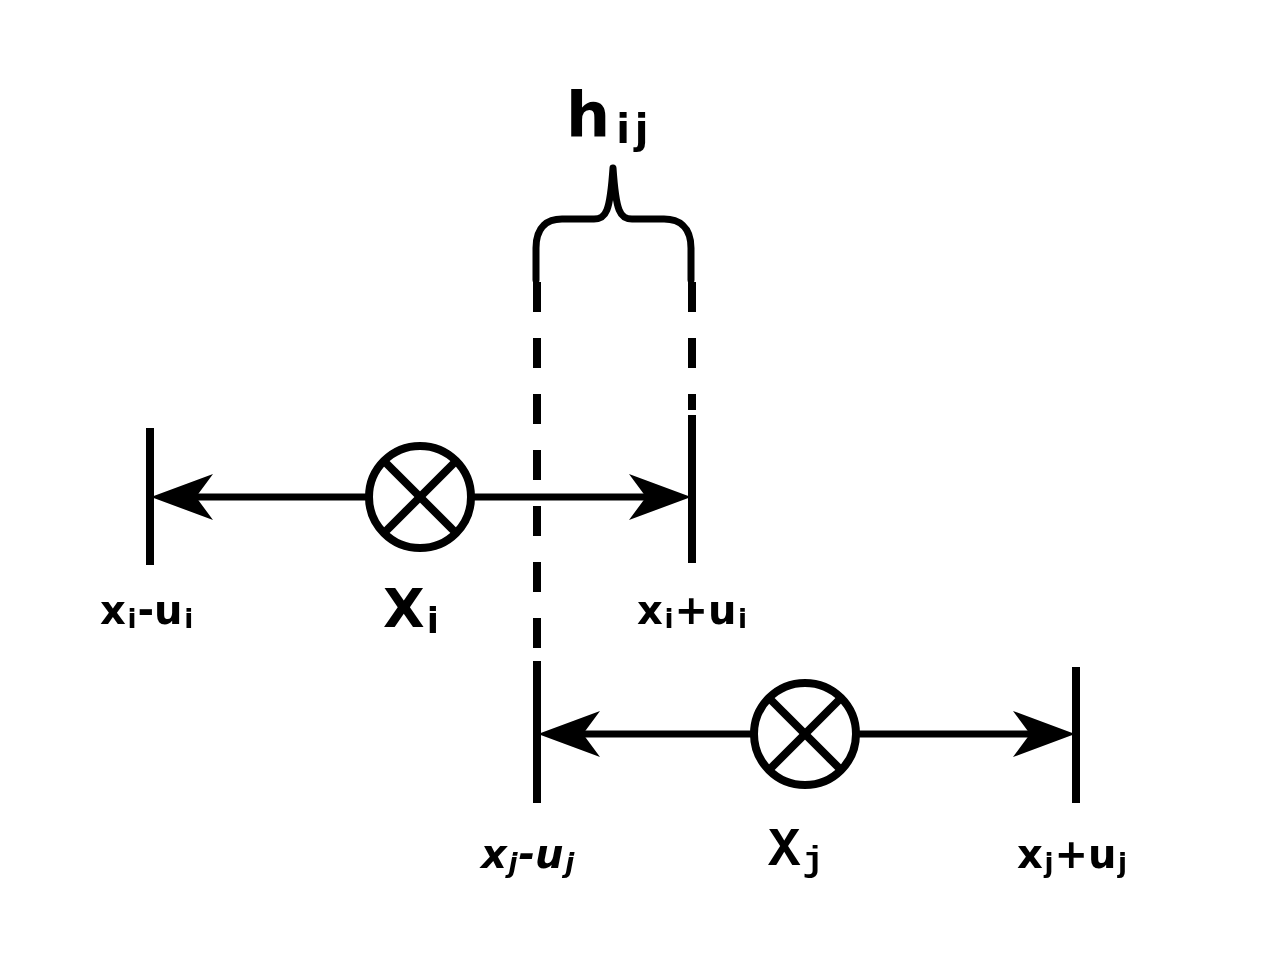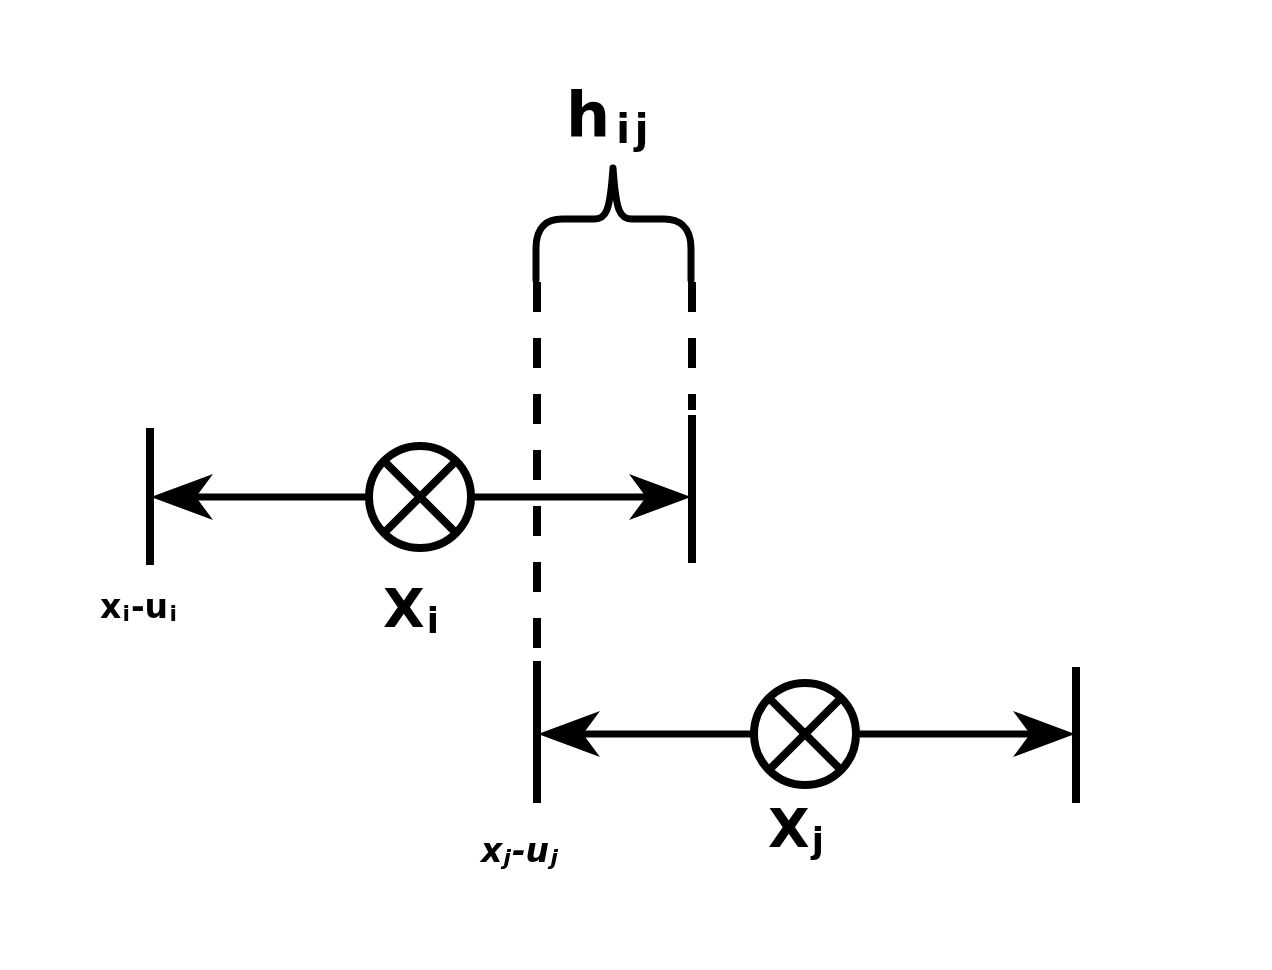--- a/index.html
+++ b/index.html
@@ -31,21 +31,21 @@
   
   .label {
     position: absolute;
     white-space: nowrap;
     color: #000000;
     font-family: "DejaVu Sans", sans-serif;
     line-height: 1;
     user-select: none;
   }
   .lbl-main {
-    font-size: 33px;
+    font-size: 40px;
     font-weight: 700;
   }
   .lbl-big {
     font-size: 54px;
     font-weight: 700;
   }
   .sub {
     font-size: 0.66em;
     font-weight: 700;
     position: relative;
@@ -128,23 +128,29 @@
   </div>
 
   <div class="label lbl-main" style="left:100px; top:556px;">
     <span>x</span><span class="sub">i</span><span>-u</span><span class="sub">i</span>
   </div>
 
   <div class="label lbl-big" style="left:383px; top:548px;">
     <span>X</span><span class="sub">i</span>
   </div>
 
+  <div class="label lbl-main" style="left:637px; top:556px;">
+    <span>x</span><span class="sub">i</span><span>+u</span><span class="sub">i</span>
+  </div>
 
   <div class="label lbl-main" style="left:481px; top:800px;font-style:italic;">
     <span>x</span><span class="sub">j</span><span>-u</span><span class="sub">j</span>
   </div>
 
-  <div class="label lbl-big" style="left:768px; top:768px;">
+  <div class="label lbl-big" style="left:768px; top:790px;font-family:Liberation Mono, monospace;">
     <span>X</span><span class="sub">j</span>
   </div>
 
+  <div class="label lbl-main" style="left:1017px; top:800px;">
+    <span>x</span><span class="sub">j</span><span>+u</span><span class="sub">j</span>
+  </div>
 
 </div>
 
 </body></html>

